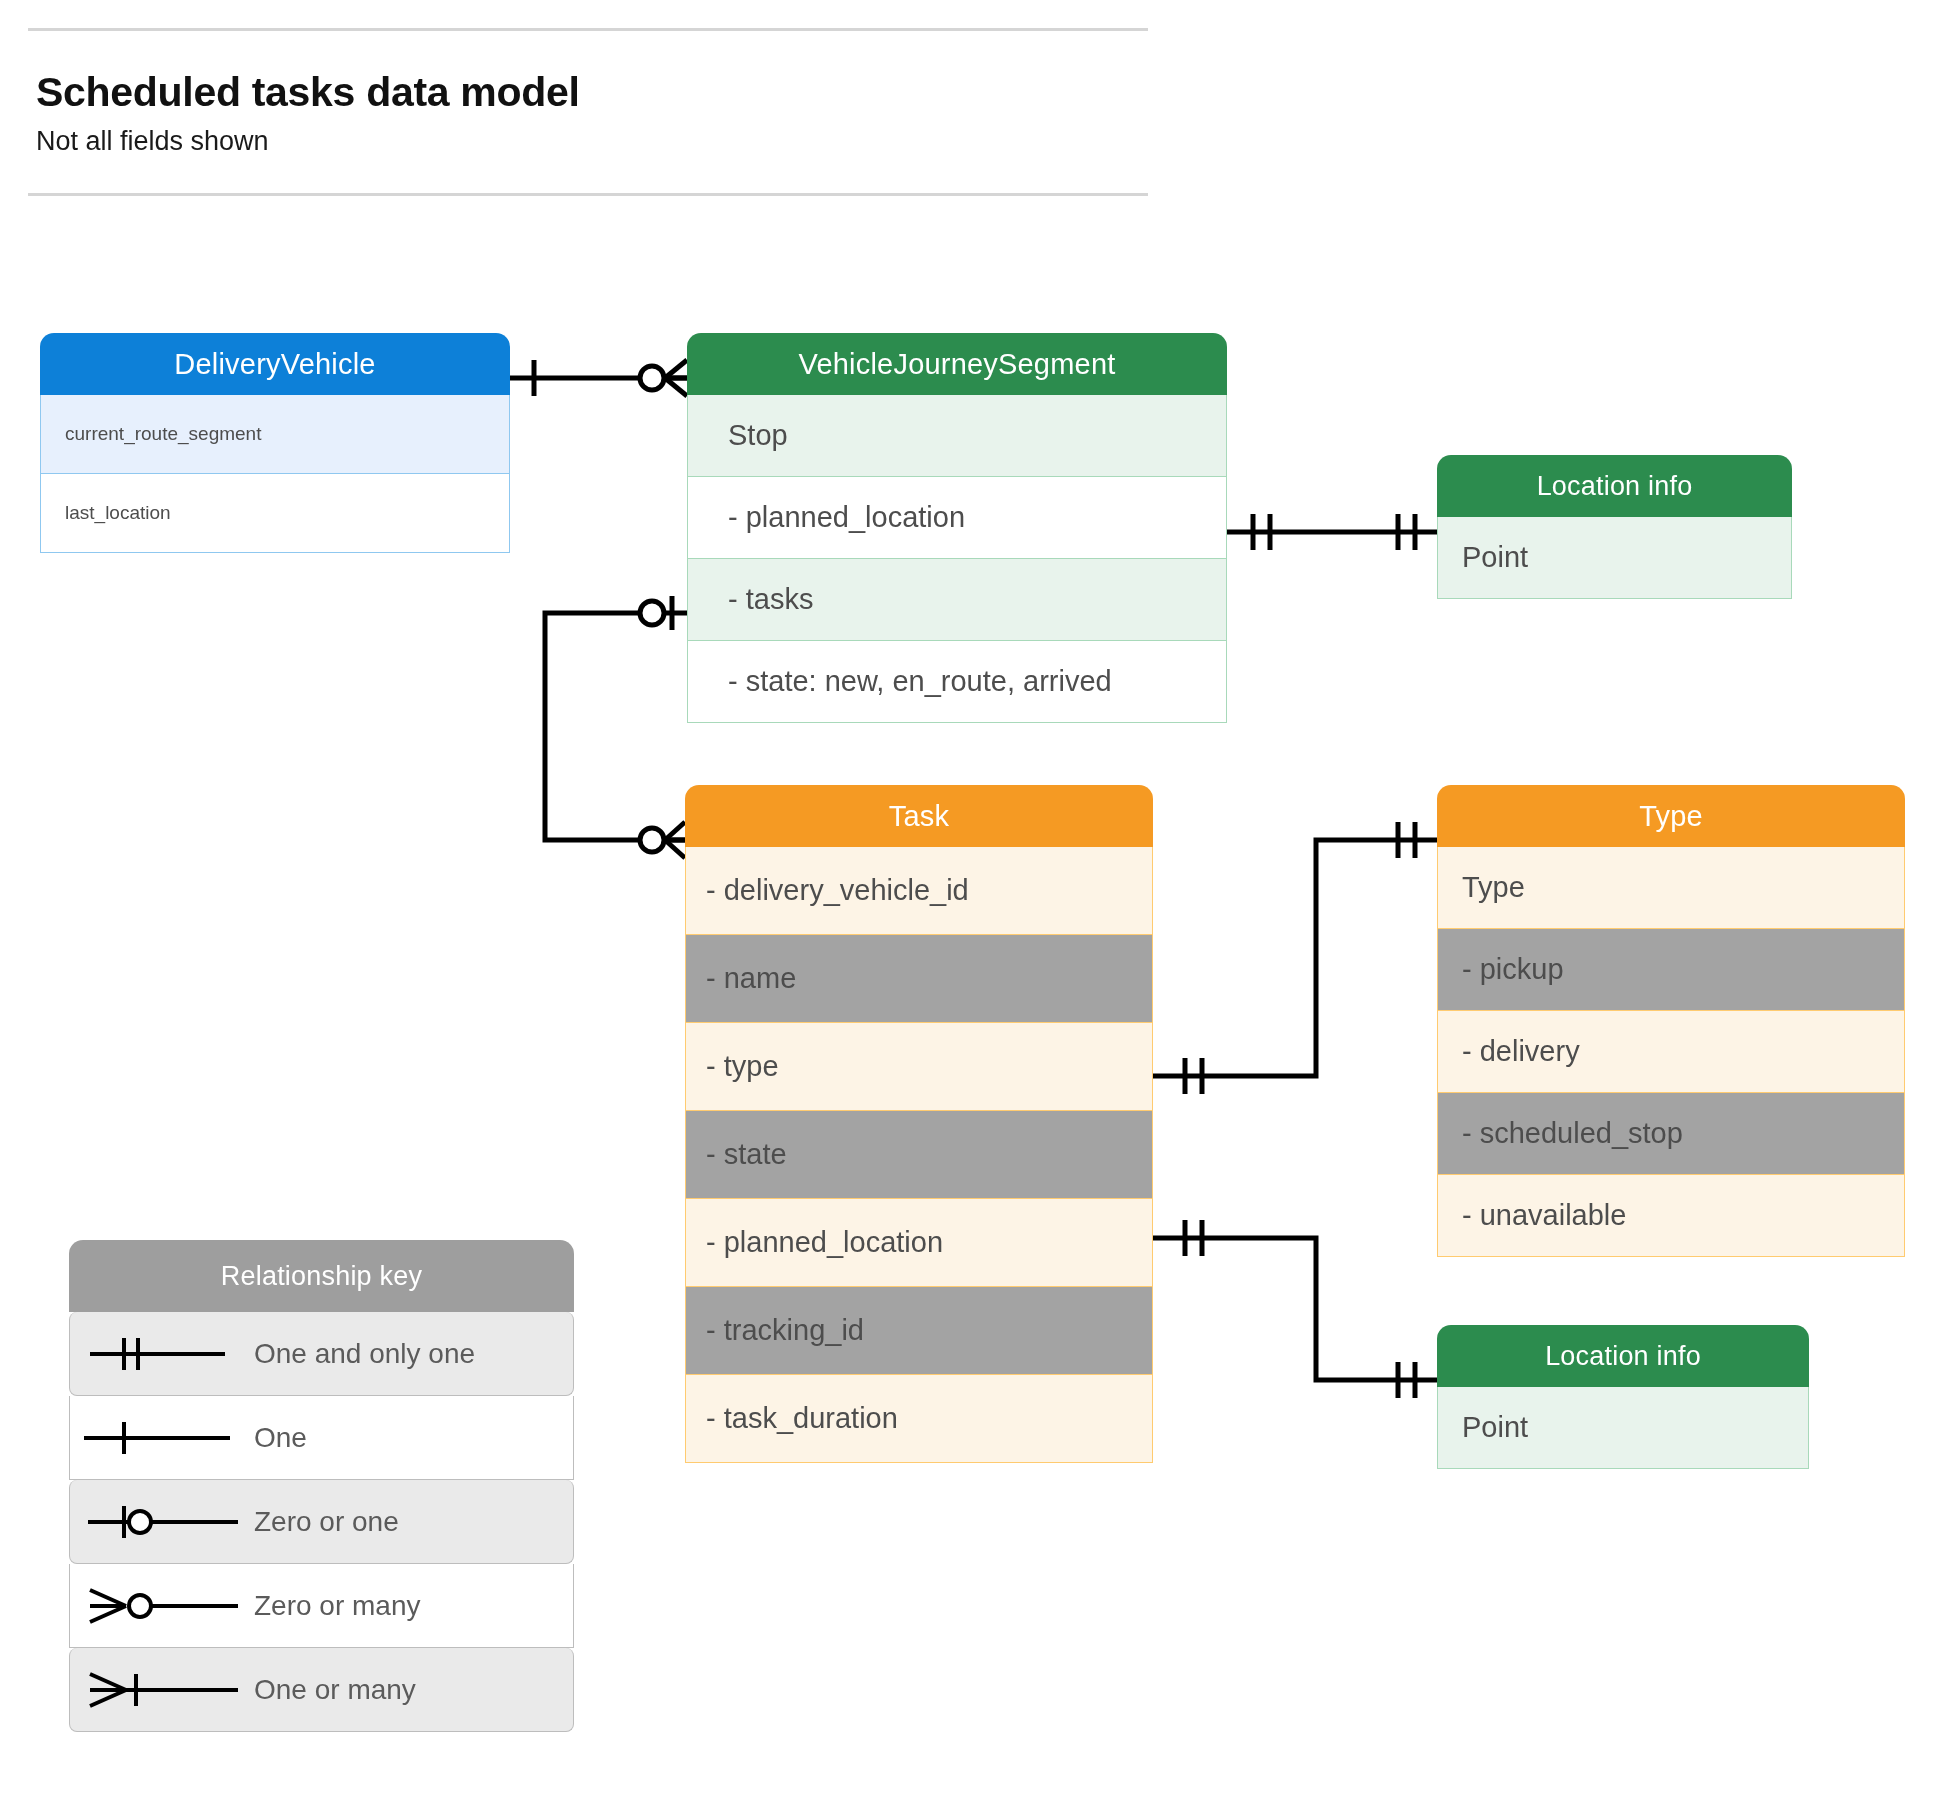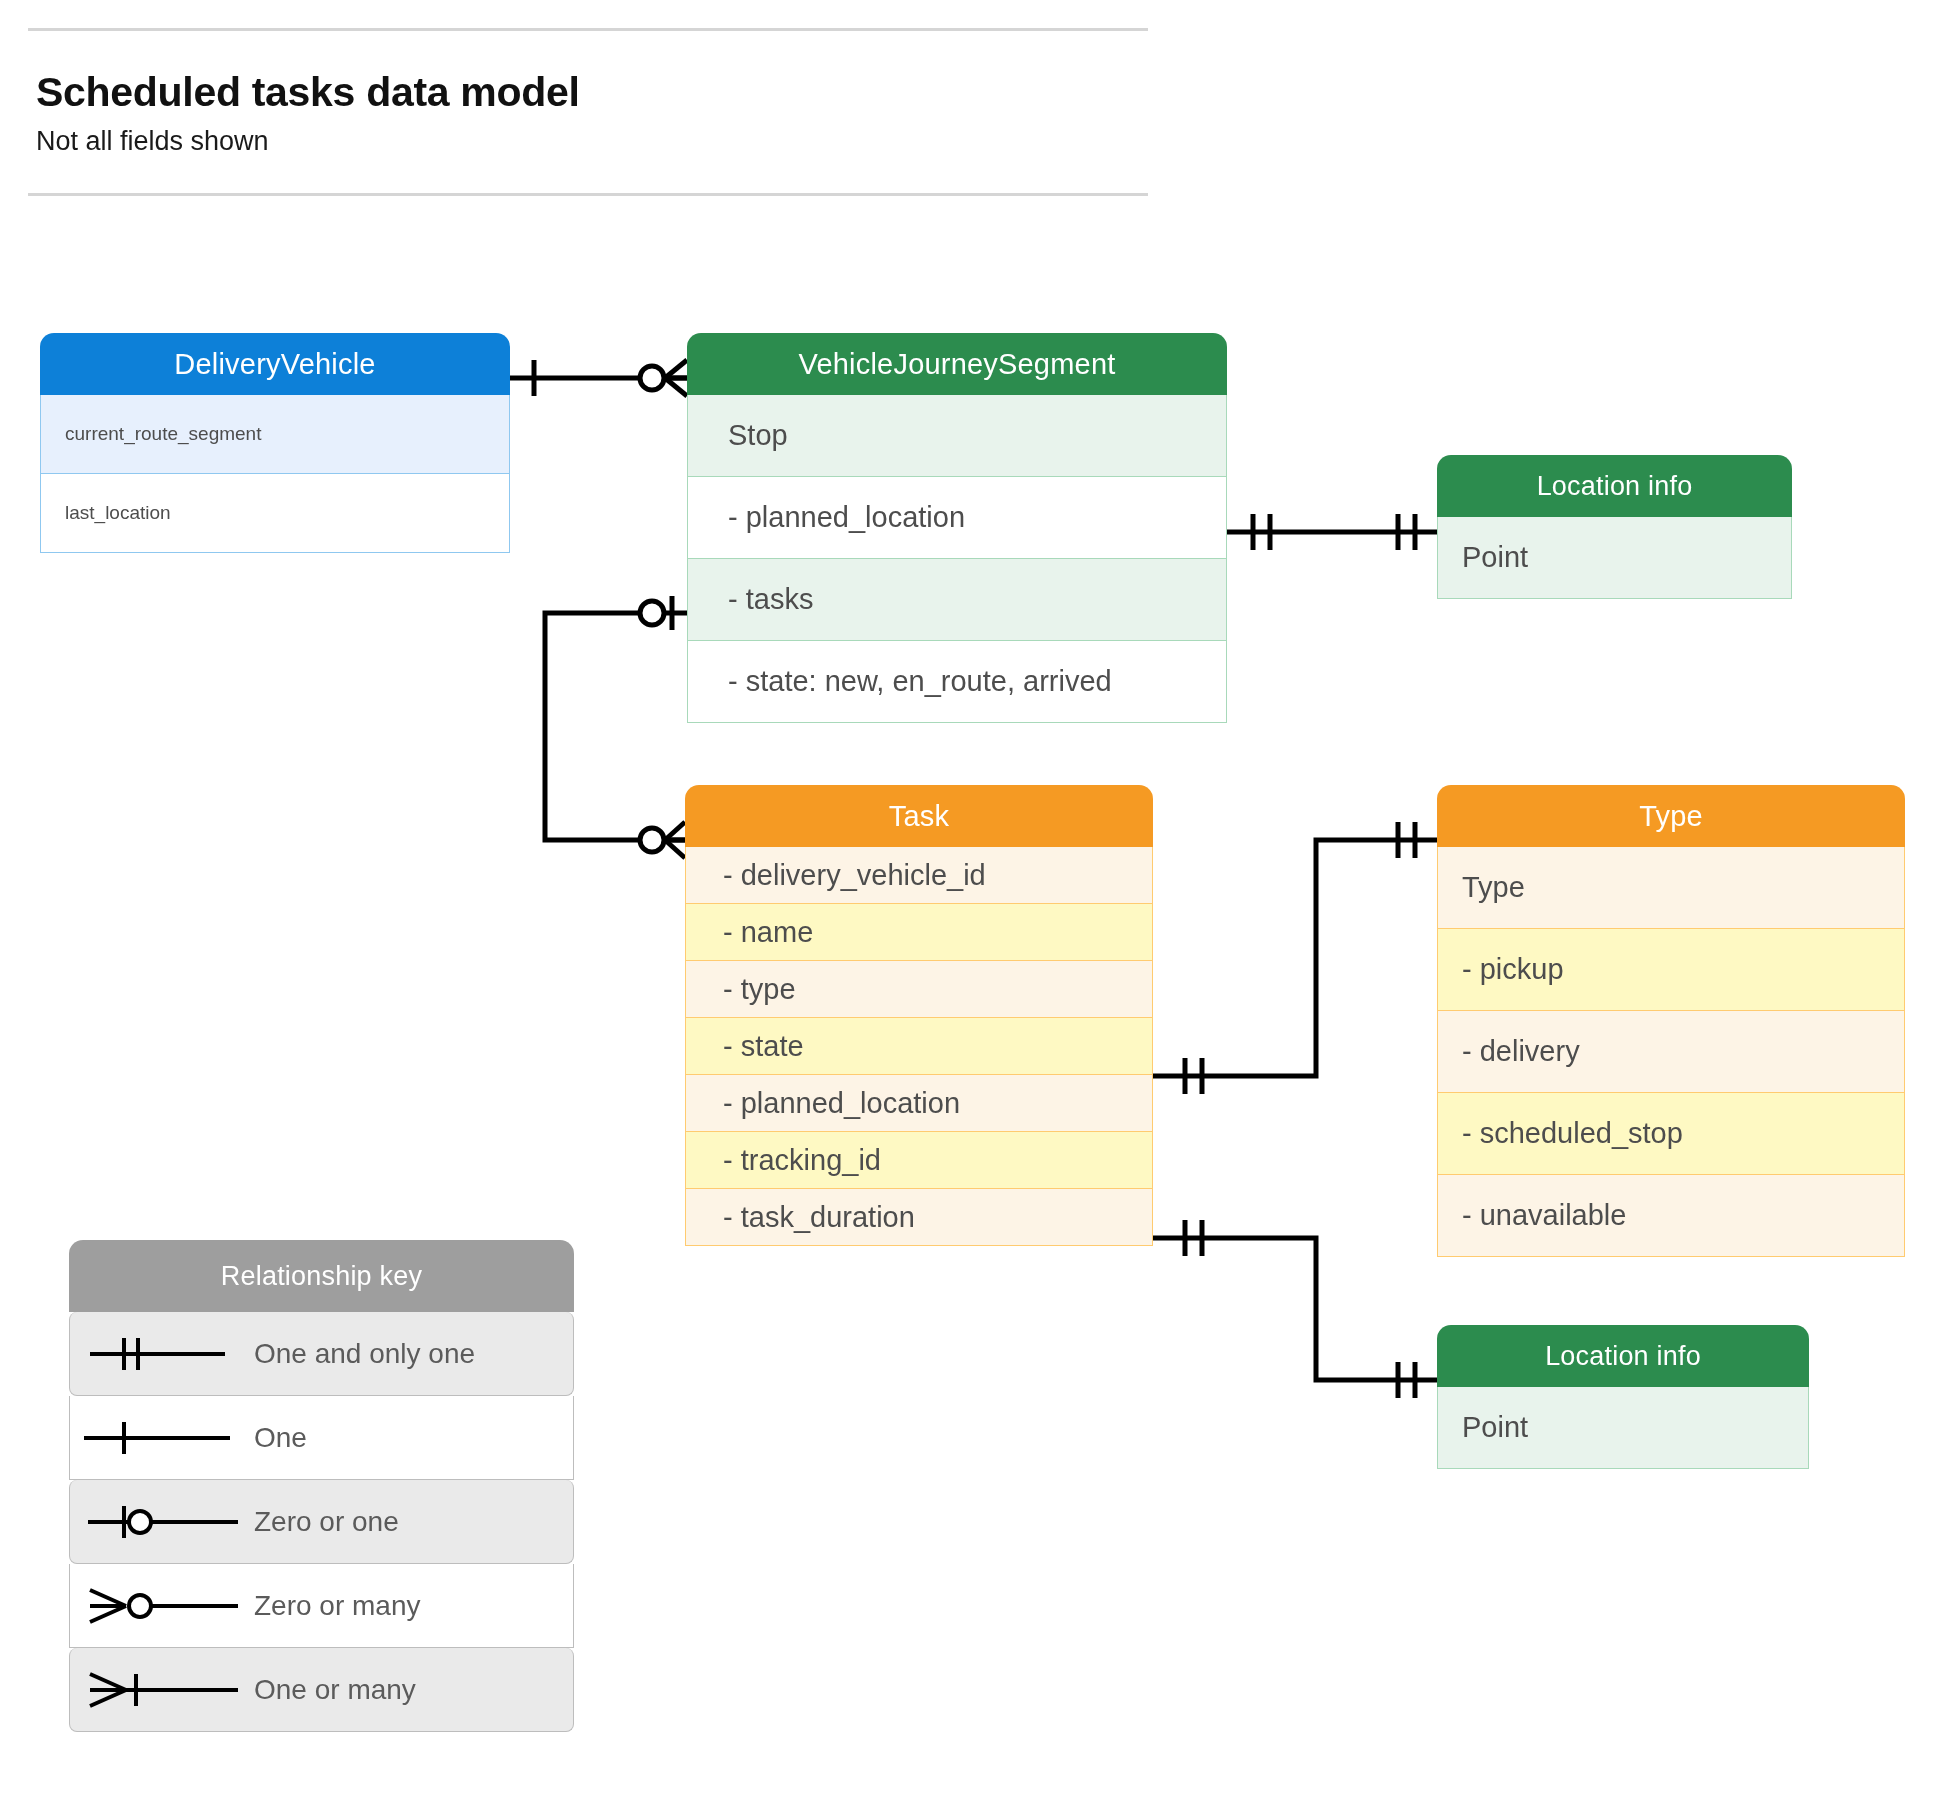--- a/index.html
+++ b/index.html
@@ -72,21 +72,21 @@
   
   .theme-green .ehead { background: #2c8c4e; }
   .theme-green .erow  { border: 1px solid #a8d9ba; border-top: none; }
   .theme-green .erow.alt { background: #e8f3ec; }
   .theme-green .erow.plain { background: #ffffff; }
 
   
   .theme-orange .ehead { background: #f59a23; }
   .theme-orange .erow  { border: 1px solid #ffcb70; border-top: none; }
   .theme-orange .erow.alt { background: #fdf4e6; }
-  .theme-orange .erow.plain { background: #fef9c3; }
+  .theme-orange .erow.plain { background: #a3a3a3; }
 
   
   .theme-grey .ehead { background: #9e9e9e; }
   .theme-grey .erow  { border: 1px solid #bdbdbd; border-top: none; }
   .theme-grey .erow.alt { background: #eaeaea; border-radius: 8px; }
   .theme-grey .erow.plain { background: #ffffff; }
 
   
   #ent-deliveryvehicle { left: 40px; top: 333px; width: 470px; }
   #ent-deliveryvehicle .ehead { height: 62px; font-size: 29px; }
@@ -95,21 +95,21 @@
   #ent-vjs { left: 687px; top: 333px; width: 540px; }
   #ent-vjs .ehead { height: 62px; font-size: 29px; }
   #ent-vjs .erow { height: 82px; font-size: 29px; padding-left: 40px; }
 
   #ent-locinfo-top { left: 1437px; top: 455px; width: 355px; }
   #ent-locinfo-top .ehead { height: 62px; font-size: 27px; }
   #ent-locinfo-top .erow { height: 82px; font-size: 29px; padding-left: 24px; }
 
   #ent-task { left: 685px; top: 785px; width: 468px; }
   #ent-task .ehead { height: 62px; font-size: 29px; }
-  #ent-task .erow { height: 57px; font-size: 29px; padding-left: 37px; }
+  #ent-task .erow { height: 88px; font-size: 29px; padding-left: 20px; }
 
   #ent-type { left: 1437px; top: 785px; width: 468px; }
   #ent-type .ehead { height: 62px; font-size: 29px; }
   #ent-type .erow { height: 82px; font-size: 29px; padding-left: 24px; }
 
   #ent-locinfo-bottom { left: 1437px; top: 1325px; width: 372px; }
   #ent-locinfo-bottom .ehead { height: 62px; font-size: 27px; }
   #ent-locinfo-bottom .erow { height: 82px; font-size: 29px; padding-left: 24px; }
 
   

